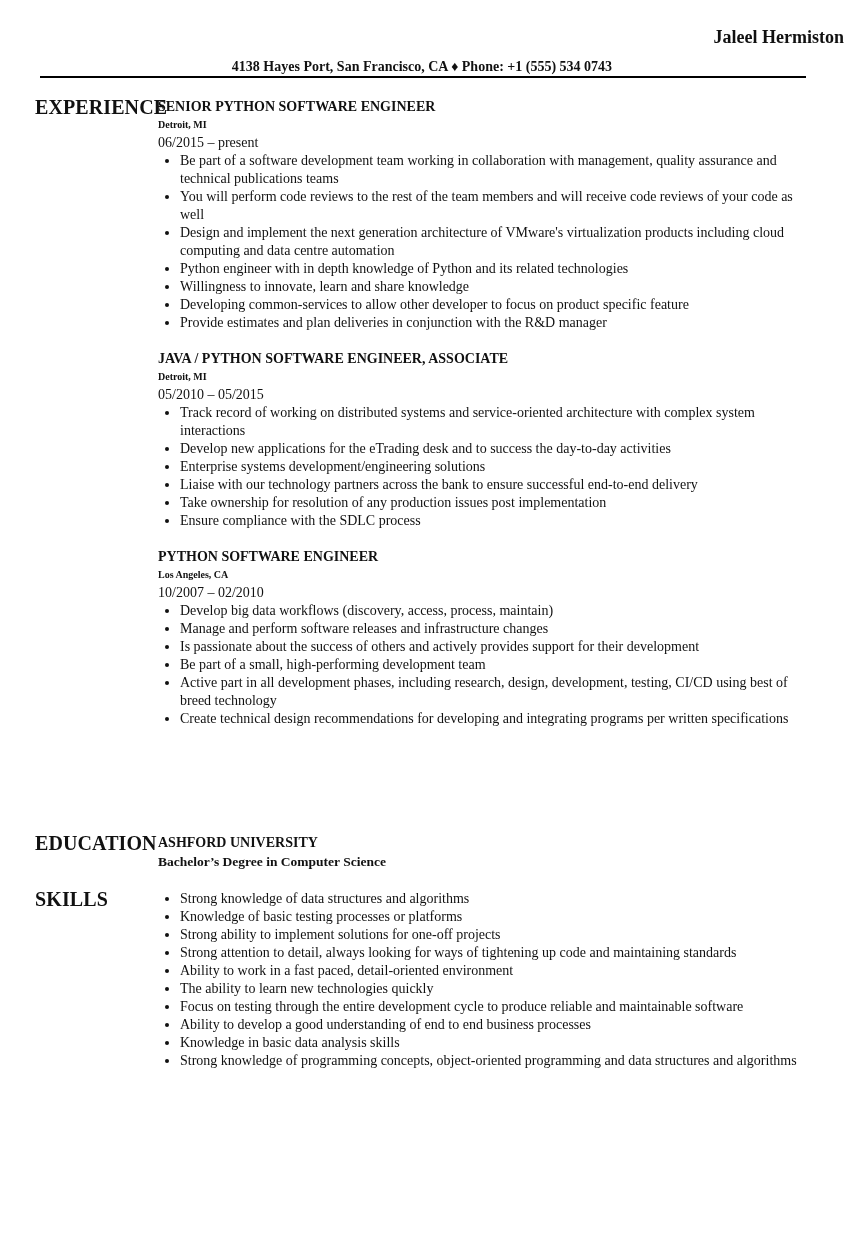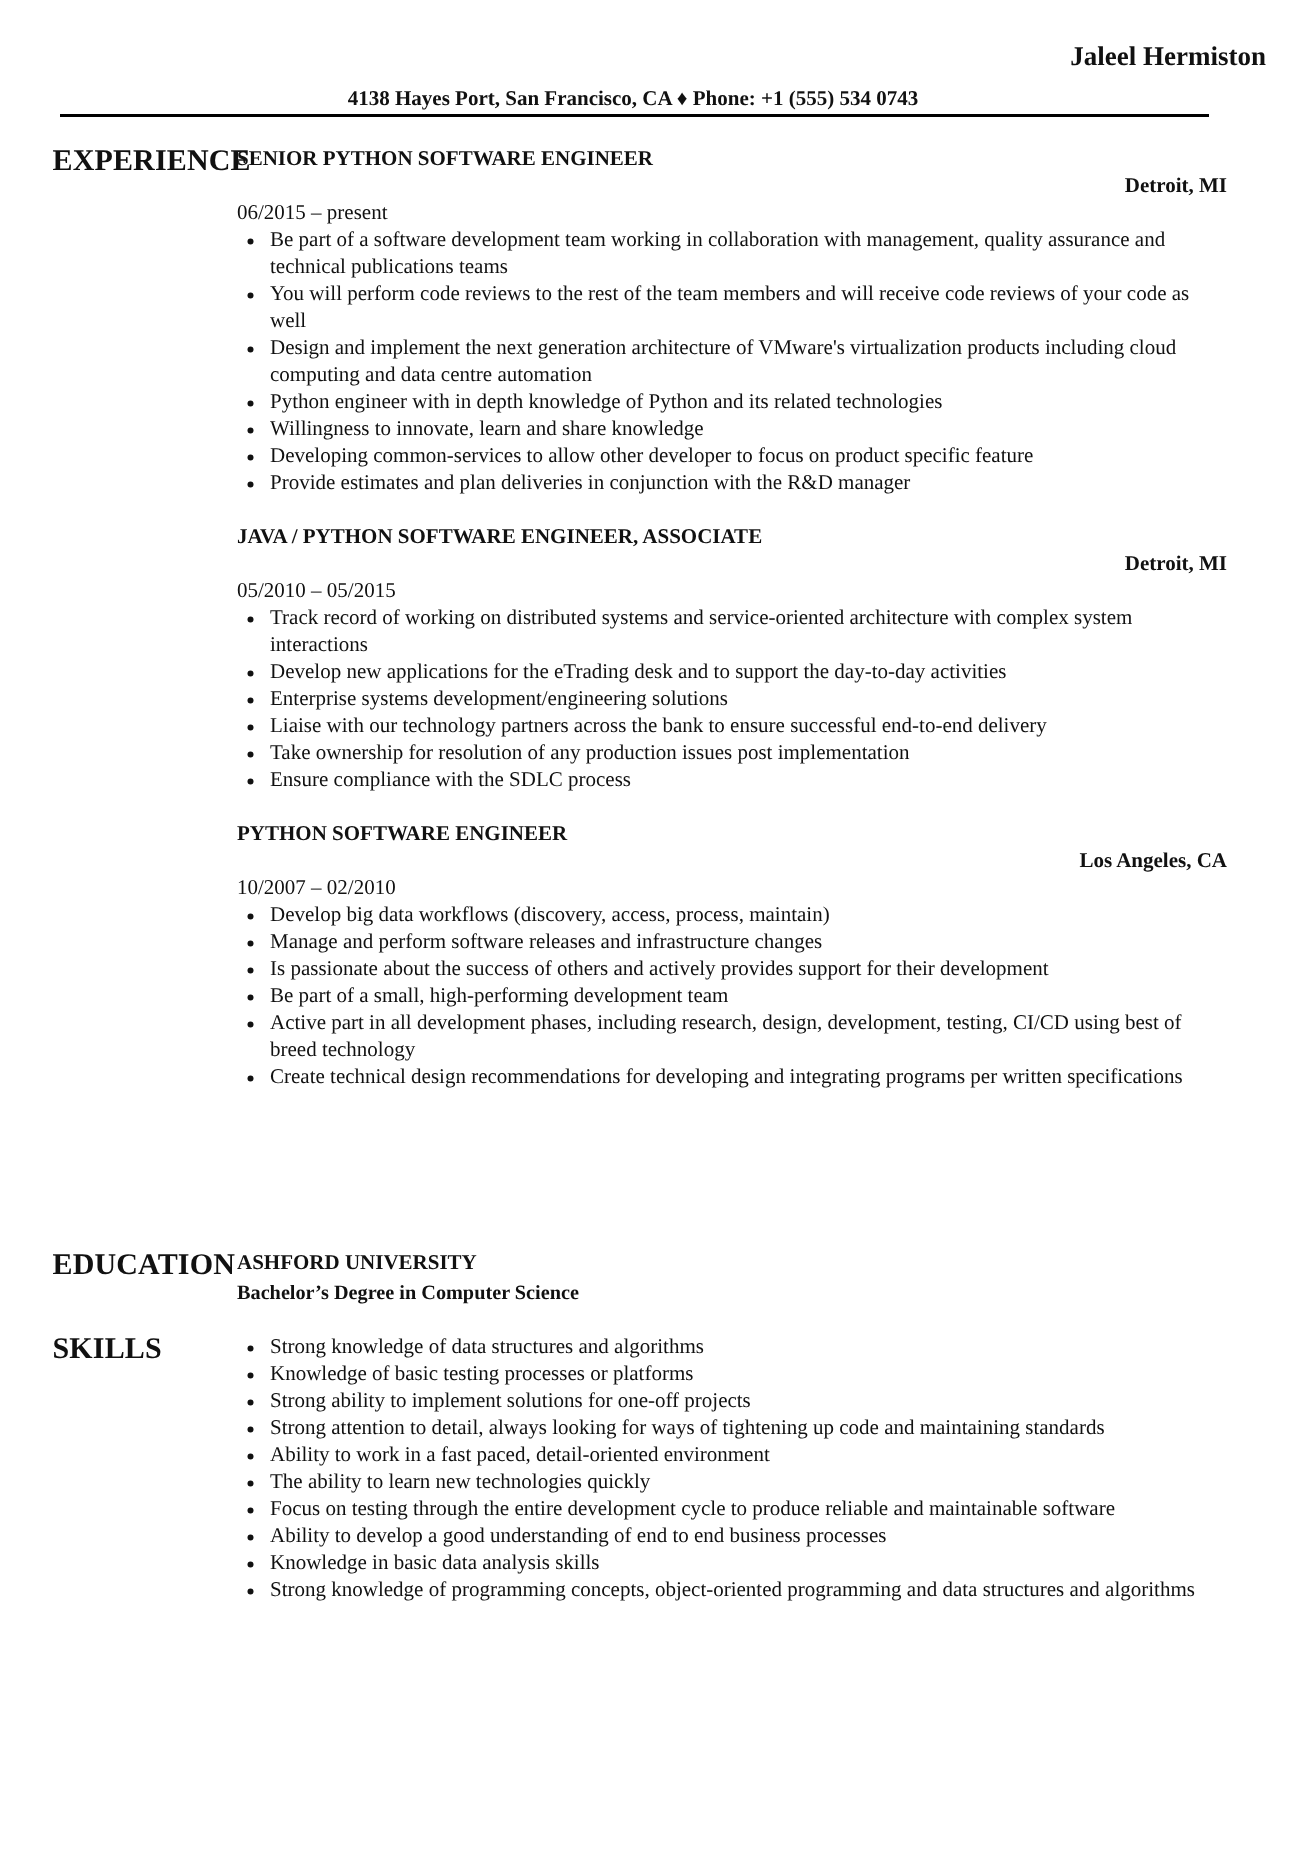--- a/index.html
+++ b/index.html
@@ -21,21 +21,21 @@
     border-top: 2px solid #000;
   }
   .section { position: absolute; left: 0; width: 860px; }
   .section-label {
     position: absolute; left: 35px; top: 0;
     font-size: 20px; font-weight: bold; line-height: 18px; letter-spacing: 0.1px;
   }
   .section-body { position: absolute; left: 158px; top: 0; width: 660px; }
   .job { margin-bottom: 18px; }
   .job-title { font-size: 14px; font-weight: bold; line-height: 18px; text-transform: uppercase; }
-  .job-location { font-size: 14px; font-weight: bold; line-height: 18px; text-align: right; }
+  .job-location { font-size: 10px; font-weight: bold; line-height: 18px; }
   .job-dates { font-size: 14px; line-height: 18px; }
   ul.bullets { margin: 0; padding: 0 0 0 22px; list-style: none; }
   ul.bullets li {
     position: relative; font-size: 14px; line-height: 18px; padding-left: 0;
   }
   ul.bullets li::before {
     content: ""; position: absolute; left: -15px; top: 7px;
     width: 4px; height: 4px; border-radius: 50%; background: #111;
   }
   .edu-school { font-size: 14px; font-weight: bold; line-height: 18px; text-transform: uppercase; }
@@ -66,21 +66,21 @@
         <li>Provide estimates and plan deliveries in conjunction with the R&amp;D manager</li>
       </ul>
     </div>
 
     <div class="job">
       <div class="job-title">JAVA / PYTHON SOFTWARE ENGINEER, ASSOCIATE</div>
       <div class="job-location">Detroit, MI</div>
       <div class="job-dates">05/2010 – 05/2015</div>
       <ul class="bullets">
         <li>Track record of working on distributed systems and service-oriented architecture with complex system interactions</li>
-        <li>Develop new applications for the eTrading desk and to support the day-to-day activities</li>
+        <li>Develop new applications for the eTrading desk and to success the day-to-day activities</li>
         <li>Enterprise systems development/engineering solutions</li>
         <li>Liaise with our technology partners across the bank to ensure successful end-to-end delivery</li>
         <li>Take ownership for resolution of any production issues post implementation</li>
         <li>Ensure compliance with the SDLC process</li>
       </ul>
     </div>
 
     <div class="job">
       <div class="job-title">PYTHON SOFTWARE ENGINEER</div>
       <div class="job-location">Los Angeles, CA</div>

